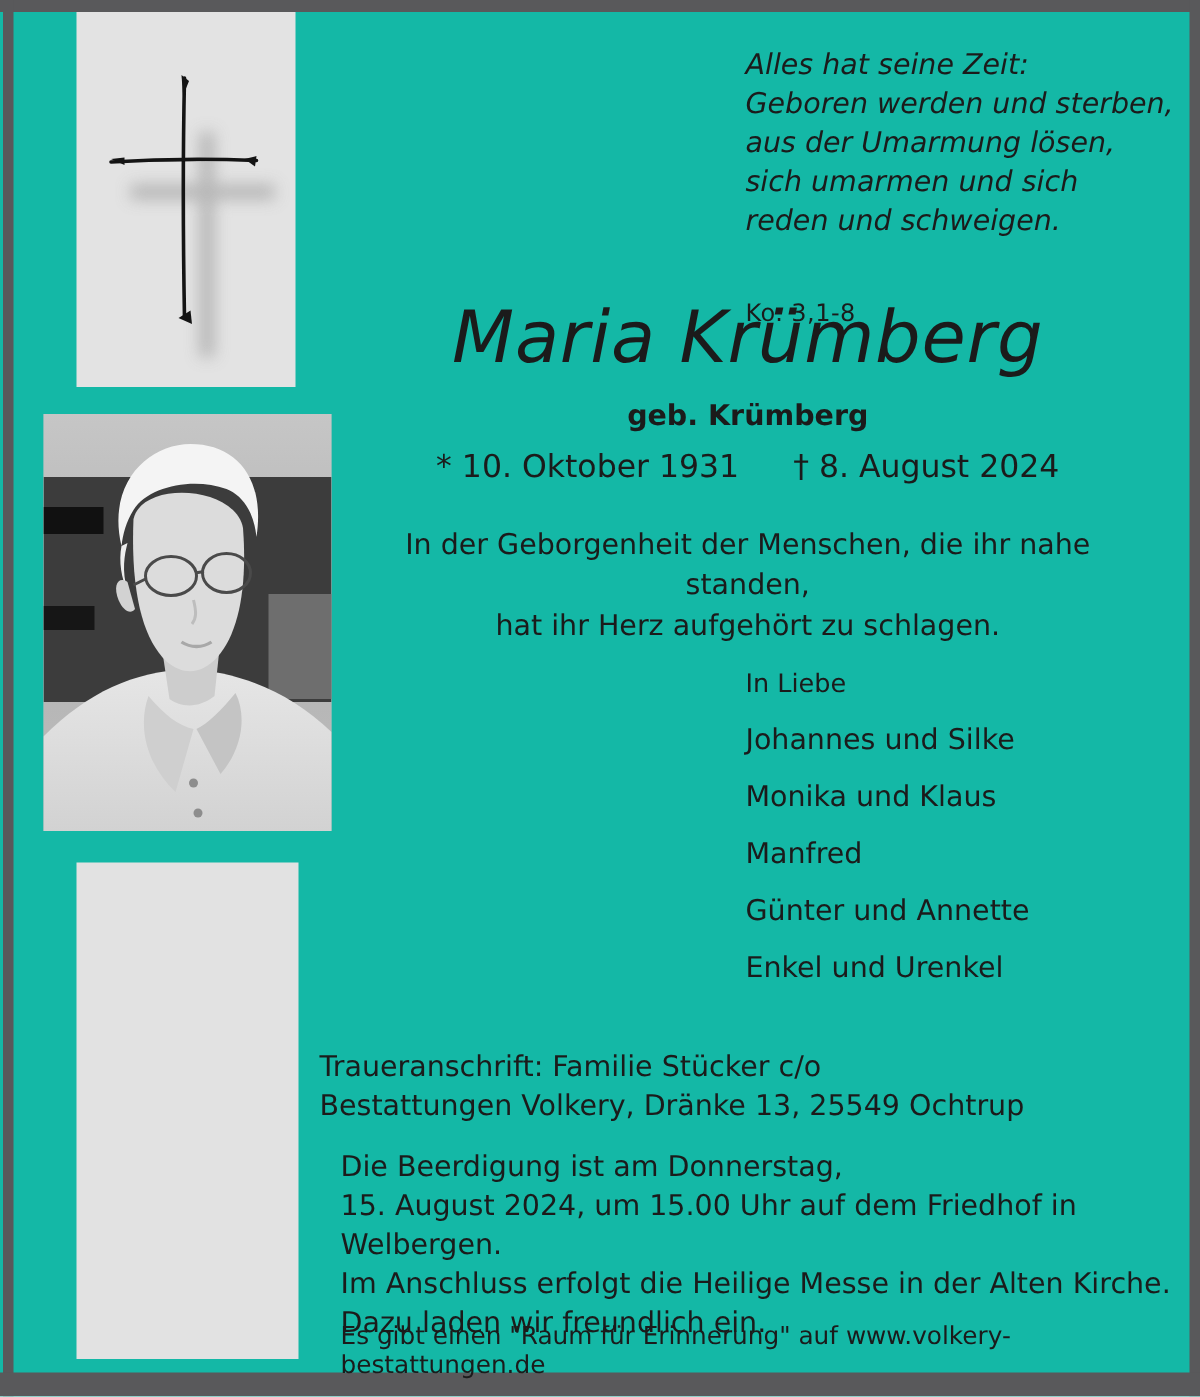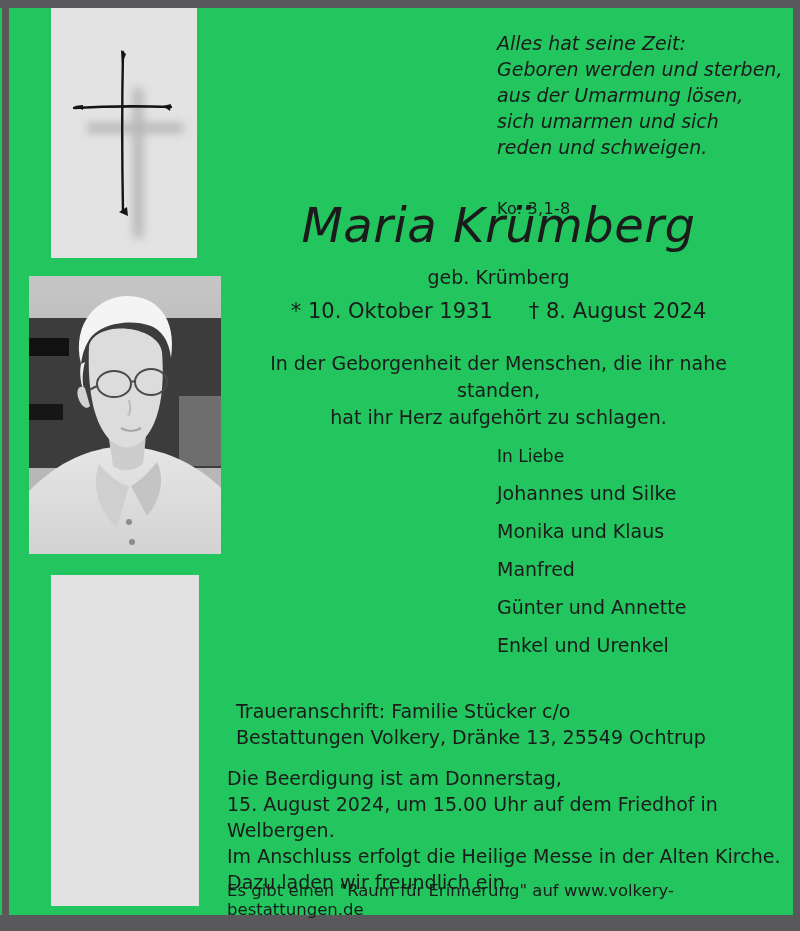--- a/index.html
+++ b/index.html
@@ -1,44 +1,44 @@
 <!DOCTYPE html>
 <html><head>
 <meta charset="utf-8">
 <style>
   html,body{margin:0;padding:0;background:#fff;}
   .page{
-    position:relative;width:800px;height:931px;background:#22c55e;
+    position:relative;width:800px;height:931px;background:#14b8a6;
     font-family:"DejaVu Sans","Liberation Sans",sans-serif;color:#1b1b1b;
     overflow:hidden;
   }
   
   .frame{position:absolute;background:#59595b;}
   .frame-top{left:0;top:0;width:800px;height:8px;}
   .frame-left{left:2px;top:0;width:7px;height:931px;}
   .frame-right{left:793px;top:0;width:7px;height:931px;}
   .frame-bottom{left:0;top:915px;width:800px;height:16px;}
 
   
   .cross-panel{position:absolute;left:51px;top:8px;width:146px;height:250px;background:#e3e3e3;}
   .portrait{position:absolute;left:29px;top:276px;width:192px;height:278px;background:#bfbfbf;}
   .gray-bar{position:absolute;left:51px;top:575px;width:148px;height:331px;background:#e2e2e2;}
 
   
   .quote{position:absolute;left:497px;top:30px;font-style:italic;font-size:19px;line-height:26px;}
   .quote-attr{position:absolute;left:497px;top:168px;font-size:16px;letter-spacing:0.3px;margin-top:31px;}
   .center-col{position:absolute;left:227px;width:543px;text-align:center;}
   .title{top:197px;font-size:48px;font-style:italic;letter-spacing:0.5px;}
-  .maiden{top:266px;font-size:19px;}
+  .maiden{top:266px;font-size:19px;font-weight:bold;}
   .dates{top:285px;font-size:21px;margin-top:14px;}
   .dates .birth{margin-right:36px;}
   .intro{top:350px;font-size:19px;line-height:27px;}
   .in-liebe{position:absolute;left:497px;top:446px;font-size:17px;}
   .names{position:absolute;left:497px;top:474px;font-size:19px;line-height:38px;}
-  .address{position:absolute;left:236px;top:698px;font-size:19px;line-height:26px;}
+  .address{position:absolute;left:213px;top:698px;font-size:19px;line-height:26px;}
   .funeral{position:absolute;left:227px;top:765px;font-size:19px;line-height:26px;}
   .footer-line{position:absolute;left:227px;top:881px;font-size:16.5px;}
 </style>
 </head>
 <body>
 
 <div class="page">
 
   <div class="frame frame-top"></div>
   <div class="frame frame-left"></div>

